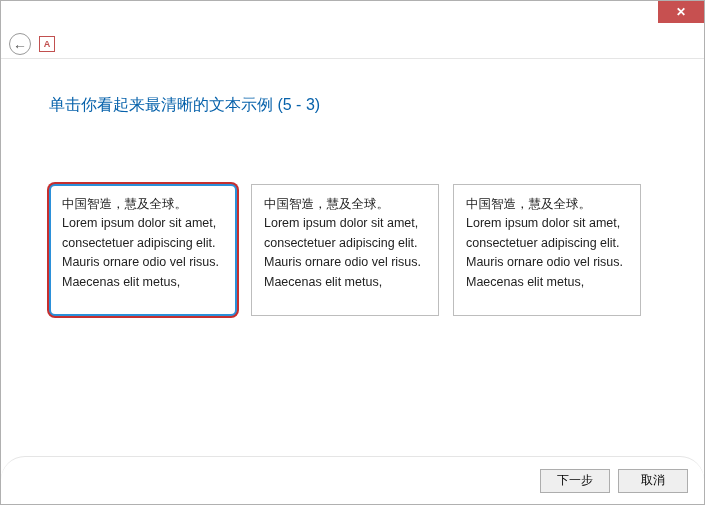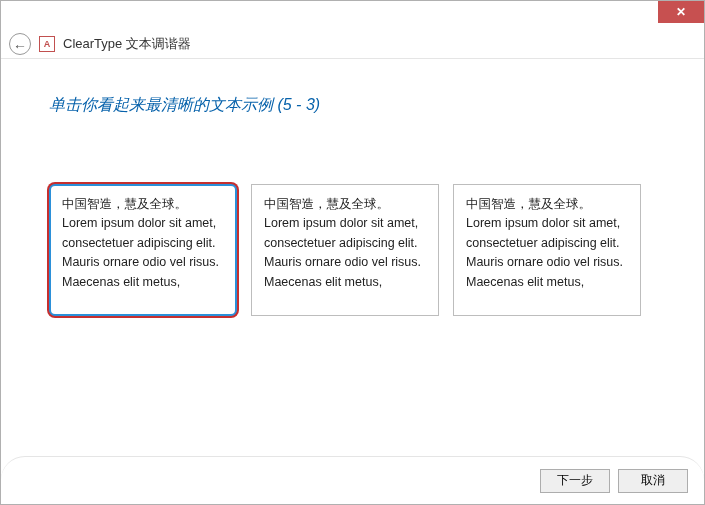--- a/index.html
+++ b/index.html
@@ -77,21 +77,20 @@
     .content {
       flex: 1;
       padding: 36px 48px 20px 48px;
       position: relative;
     }
     .heading {
       color: #0762ab;
       font-size: 16px;
       font-weight: normal;
       margin-bottom: 68px;
-      font-style: italic;
     }
     .samples-row {
       display: flex;
       gap: 14px;
     }
     .sample-box {
       width: 188px;
       height: 132px;
       border: 1px solid #bdbdbd;
       padding: 10px 12px;
@@ -139,21 +138,20 @@
     </div>
   </div>
 
   <div class="header-row">
     <div class="back-btn">
       <span>←</span>
     </div>
     <div class="app-icon">
       <span>A</span>
     </div>
-    <div class="app-title">ClearType 文本调谐器</div>
   </div>
 
   <div class="content">
     <div class="heading">单击你看起来最清晰的文本示例 (5 - 3)</div>
 
     <div class="samples-row">
       <div class="sample-box selected">
         <div class="sample-text">中国智造，慧及全球。</div>
         <div class="sample-text">Lorem ipsum dolor sit amet, consectetuer adipiscing elit. Mauris ornare odio vel risus. Maecenas elit metus,</div>
       </div>

